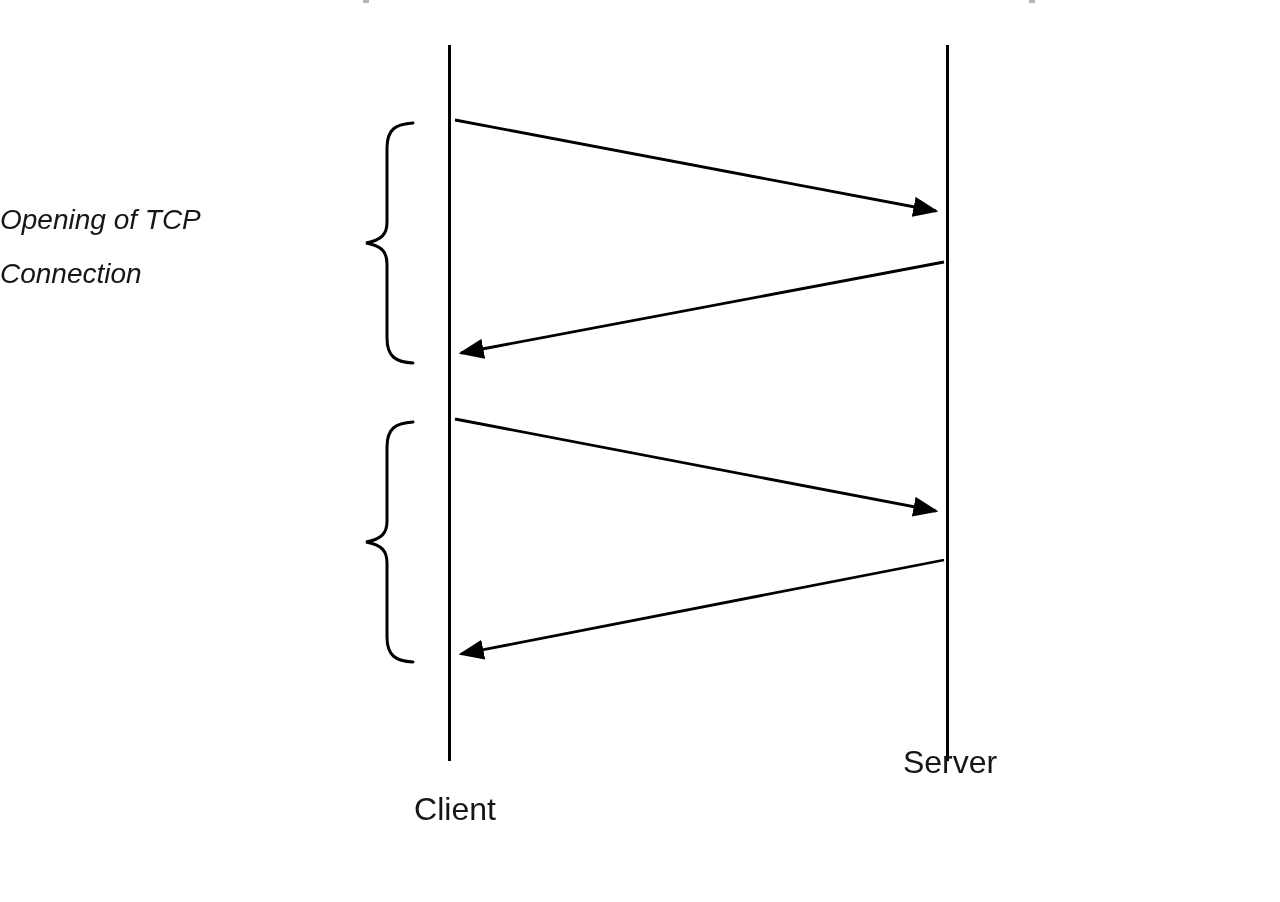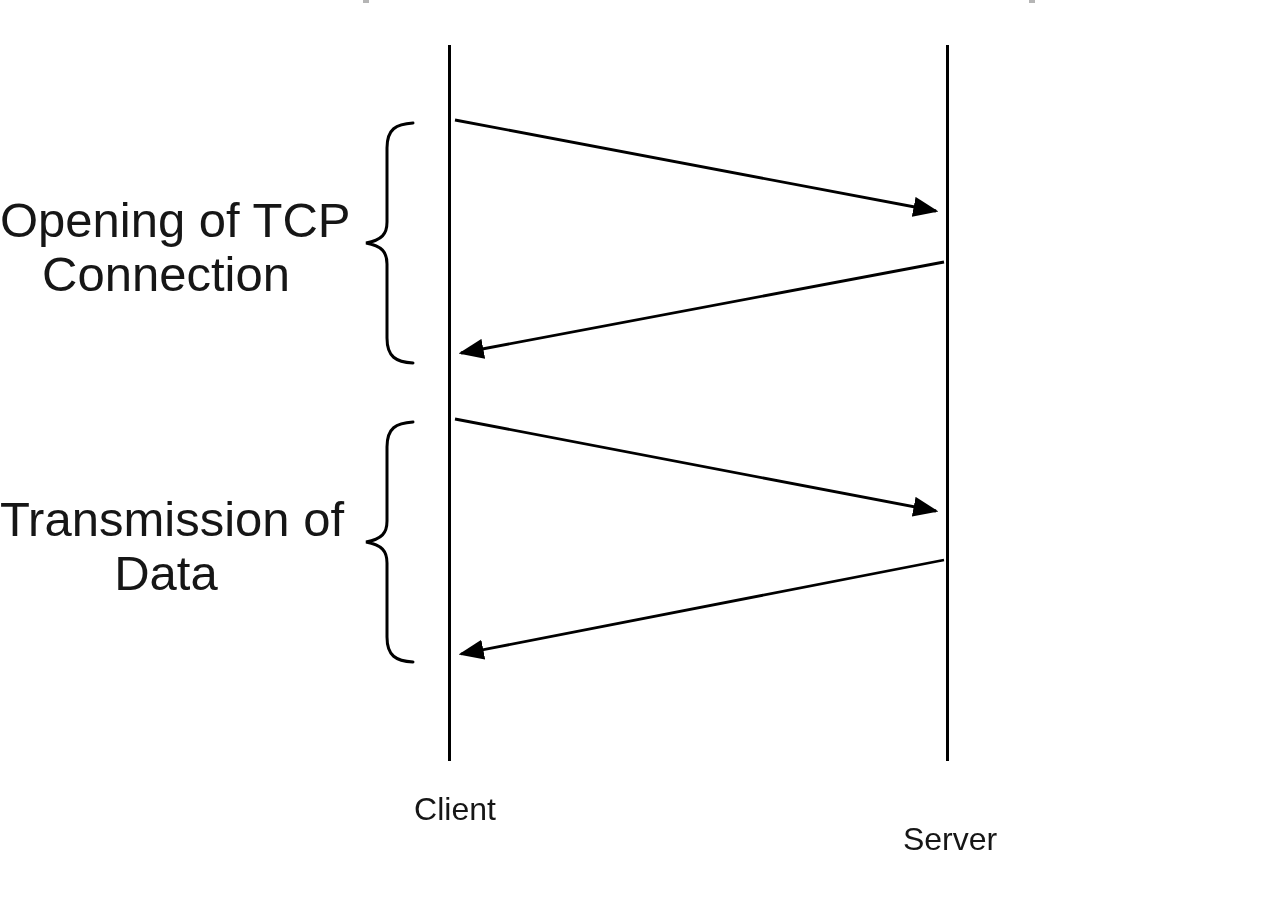--- a/index.html
+++ b/index.html
@@ -19,40 +19,41 @@
     left: 0;
     top: 0;
     width: 1280px;
     height: 902px;
   }
 
   .section-label {
     position: absolute;
     left: 0;
     width: 332px;
-    text-align: center;
-    font-size: 49px;
+    text-align: left;
+    font-size: 28px;
     line-height: 54px;
     color: #161616;
     letter-spacing: 0px;
     white-space: nowrap;
+    font-style: italic;
   }
   .section-label--opening { top: 193px; }
   .section-label--transmission { top: 492px; }
 
   .lifeline-label {
     position: absolute;
     transform: translateX(-50%);
     font-size: 32px;
     line-height: 54px;
     color: #161616;
     white-space: nowrap;
   }
   .lifeline-label--client { left: 455px; top: 782px; }
-  .lifeline-label--server { left: 950px; top: 812px; }
+  .lifeline-label--server { left: 950px; top: 735px; }
 
   .edge-artifact {
     position: absolute;
     top: 0;
     height: 3px;
     width: 6px;
     background: #b5b5b5;
   }
   .edge-artifact--left  { left: 363px; }
   .edge-artifact--right { left: 1029px; }
@@ -96,21 +97,17 @@
              C 382 545, 387 551, 387 563
              L 387 637
              C 387 656, 396 661, 413 662" fill="none" stroke="#000000" stroke-width="3" stroke-linecap="round"></path>
   </svg>
 
   <div class="section-label section-label--opening">
     <div>Opening of TCP</div>
     <div>Connection</div>
   </div>
 
-  <div class="section-label section-label--transmission">
-    <div>Transmission of</div>
-    <div>Data</div>
-  </div>
 
   <div class="lifeline-label lifeline-label--client">Client</div>
   <div class="lifeline-label lifeline-label--server">Server</div>
 
 </div>
 
 </body></html>

